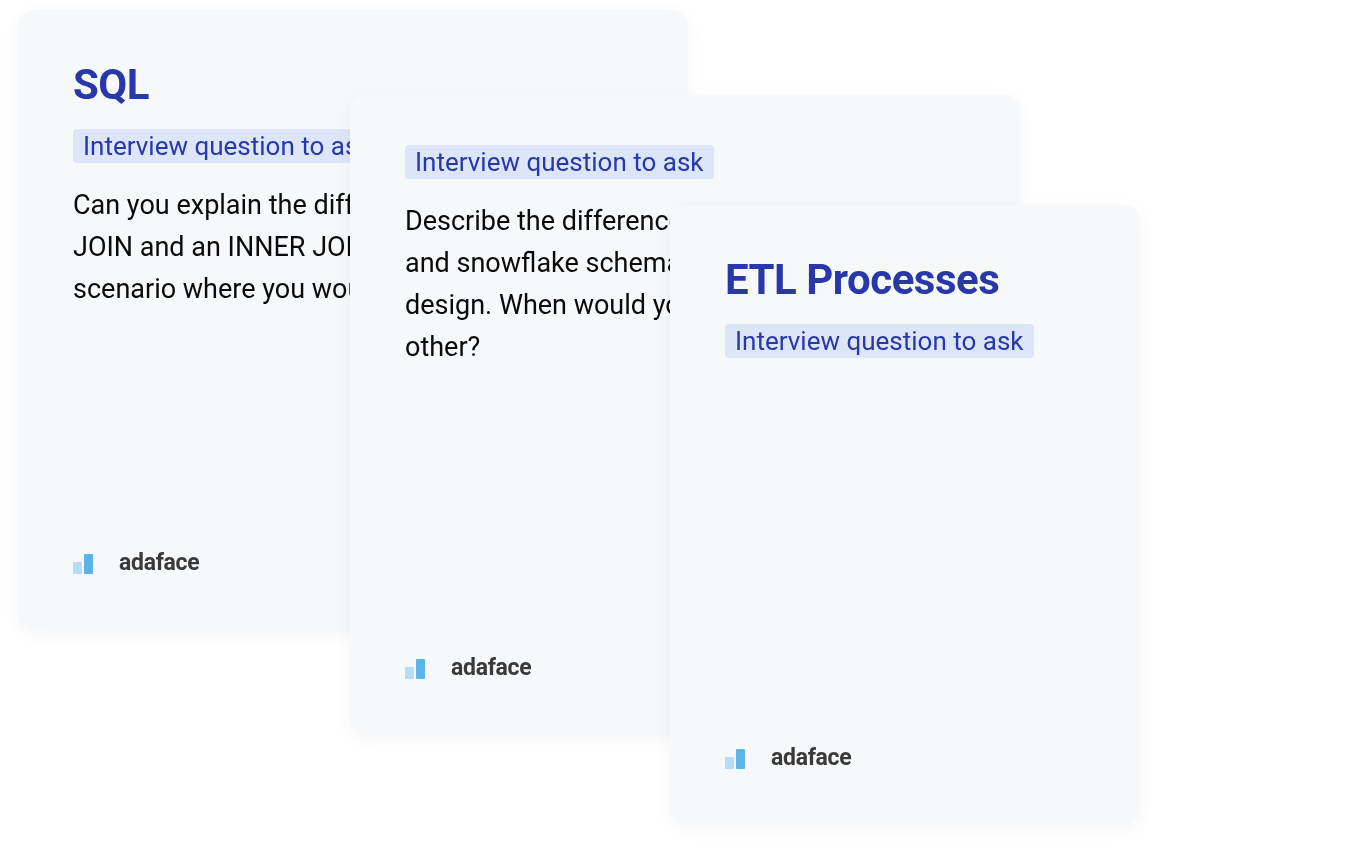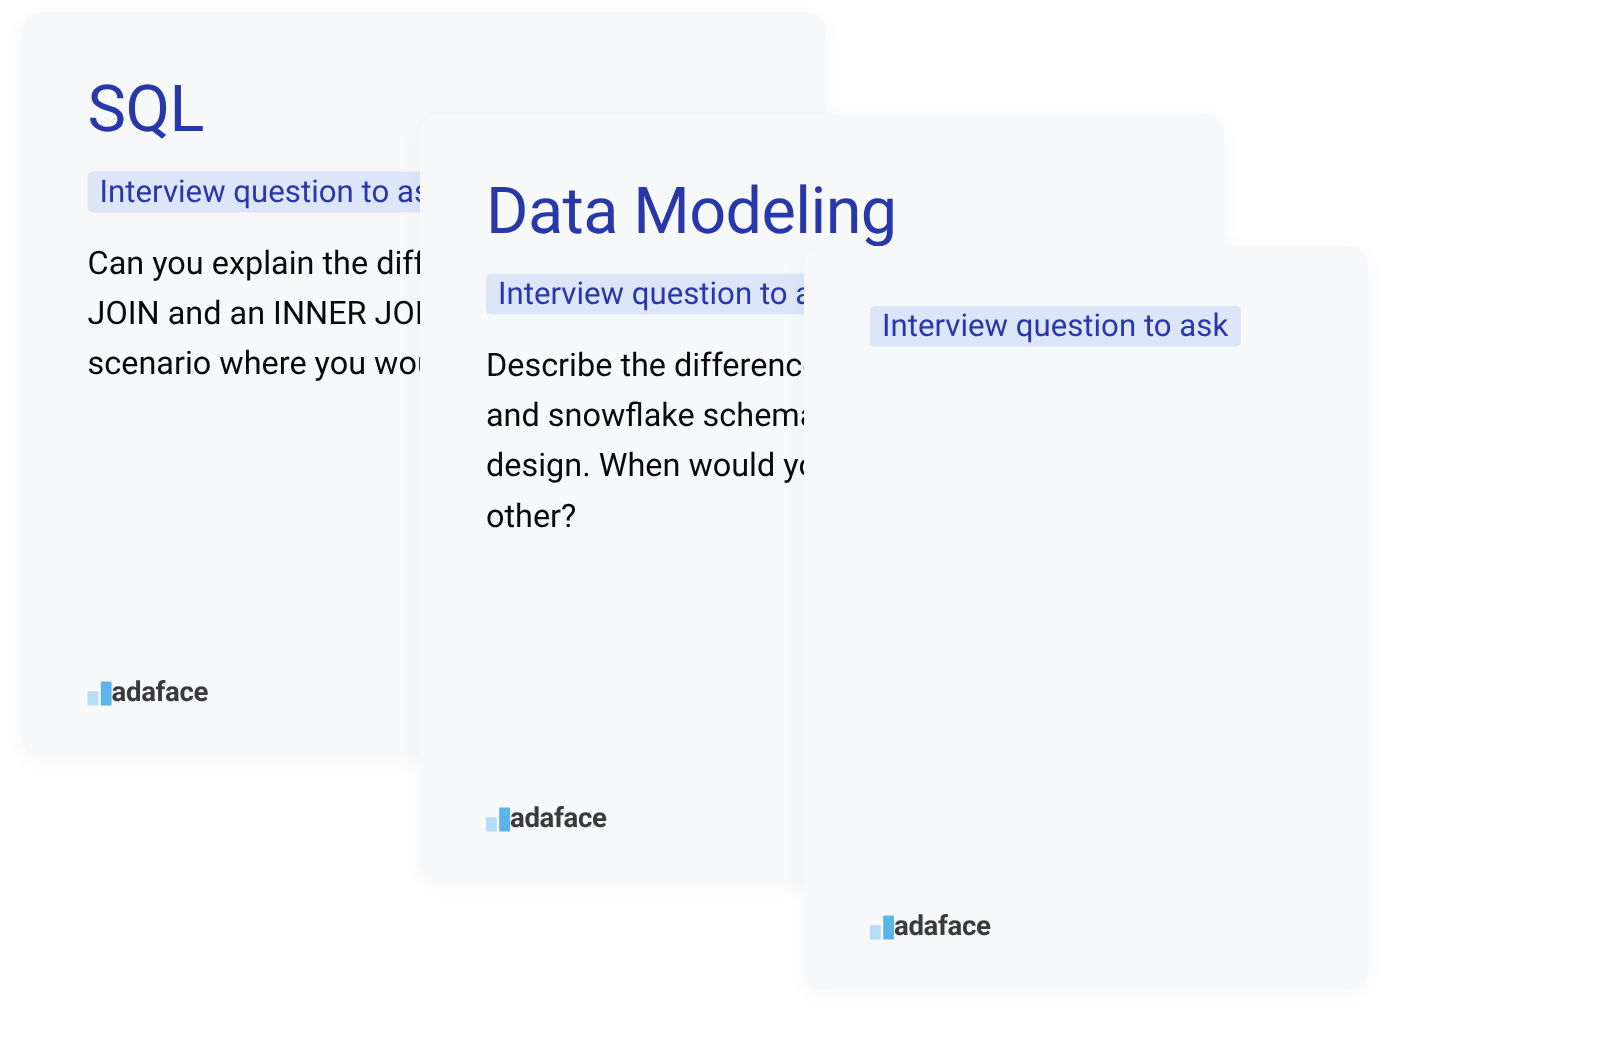--- a/index.html
+++ b/index.html
@@ -44,22 +44,22 @@
     
     .card-3 {
       top: 205px;
       left: 670px;
       width: 470px;
       height: 620px;
       z-index: 3;
     }
     
     .card-title {
-      font-size: 54px;
-      font-weight: 400;
+      font-size: 42px;
+      font-weight: 700;
       color: #2838a8;
       margin-bottom: 20px;
       letter-spacing: -0.5px;
     }
     
     .card-subtitle {
       display: inline-block;
       font-size: 26px;
       font-weight: 400;
       color: #2838a8;
@@ -71,25 +71,25 @@
     
     .card-body {
       font-size: 27px;
       font-weight: 400;
       color: #0a0a0a;
       line-height: 1.55;
     }
     
     .card-footer {
       position: absolute;
-      bottom: 40px;
+      bottom: 54px;
       left: 55px;
       display: flex;
       align-items: center;
-      gap: 0;
+      gap: 26px;
     }
     
     .logo-icon {
       display: flex;
       align-items: flex-end;
       gap: 2px;
       height: 22px;
     }
     
     .logo-bar {
@@ -124,33 +124,33 @@
   <div class="card-footer">
     <span class="logo-icon">
       <span class="logo-bar logo-bar-1"></span>
       <span class="logo-bar logo-bar-2"></span>
     </span>
     <span class="logo-text">adaface</span>
   </div>
 </div>
 
 <div class="card card-2">
-  <h2 class="card-title">Data Modeling</h2>
   <div class="card-subtitle">Interview question to ask</div>
   <p class="card-body">Describe the difference between star schema and snowflake schema in data warehouse design. When would you use one over the other?</p>
   <div class="card-footer">
     <span class="logo-icon">
       <span class="logo-bar logo-bar-1"></span>
       <span class="logo-bar logo-bar-2"></span>
     </span>
     <span class="logo-text">adaface</span>
   </div>
 </div>
 
 <div class="card card-3">
+  <h2 class="card-title">ETL Processes</h2>
   <div class="card-subtitle">Interview question to ask</div>
   <div class="card-footer">
     <span class="logo-icon">
       <span class="logo-bar logo-bar-1"></span>
       <span class="logo-bar logo-bar-2"></span>
     </span>
     <span class="logo-text">adaface</span>
   </div>
 </div>
 

